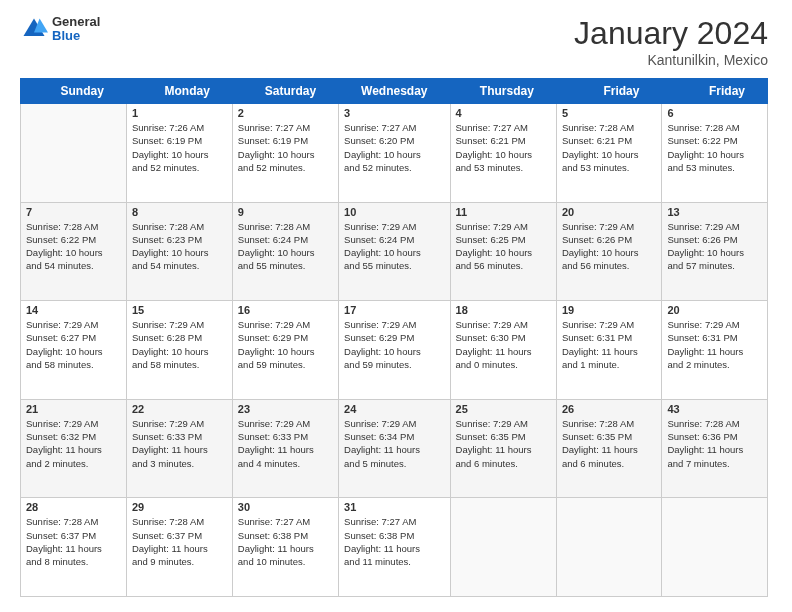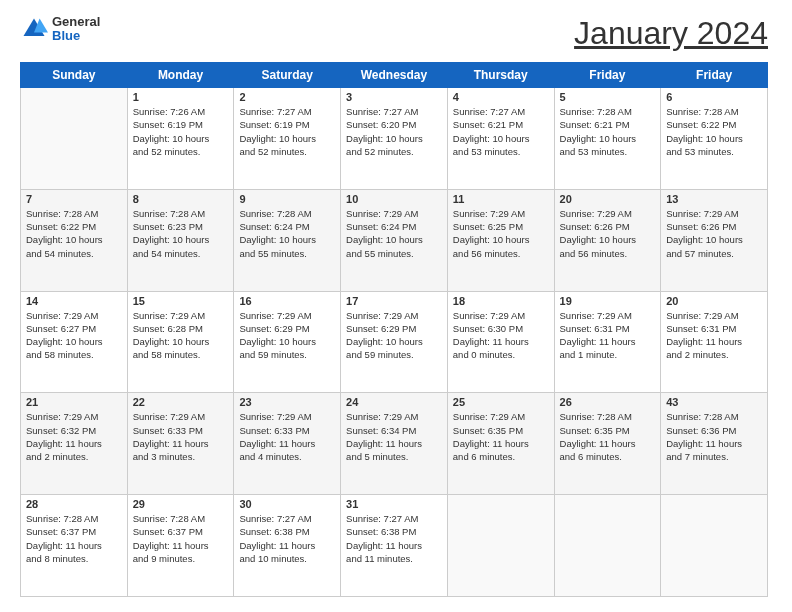--- a/index.html
+++ b/index.html
@@ -41,38 +41,37 @@
       width: 28px;
       height: 28px;
     }
     .title-block {
       text-align: right;
     }
     .month-title {
       font-size: 32px;
       font-weight: normal;
       color: #333;
-      text-decoration: underline;
     }
     .location {
       font-size: 14px;
       color: #555;
     }
     .calendar {
       width: 100%;
       border-collapse: collapse;
       flex: 1;
     }
     .calendar thead th {
       background: #1565c0;
       color: #fff;
       font-size: 12px;
       font-weight: bold;
-      padding: 5px 6px;
-      text-align: center;
+      padding: 5px 22px;
+      text-align: right;
       border: 1px solid #1565c0;
     }
     .calendar tbody td {
       border: 1px solid #ccc;
       vertical-align: top;
       padding: 3px 5px;
       width: calc(100% / 7);
       font-size: 10px;
       color: #333;
       height: 88px;
@@ -105,20 +104,21 @@
         <polygon points="20,5 35,30 5,30" fill="#1565c0"></polygon>
         <polygon points="28,5 40,25 20,25" fill="#42a5f5"></polygon>
       </svg>
       <div class="logo-text">
         <span class="logo-general">General</span>
         <span class="logo-blue">Blue</span>
       </div>
     </div>
     <div class="title-block">
       <div class="month-title">January 2024</div>
+      <div class="location">Kantunilkin, Mexico</div>
     </div>
   </div>
 
   <table class="calendar">
     <thead>
       <tr>
       <th>Sunday</th>
           <th>Monday</th>
           <th>Saturday</th>
           <th>Wednesday</th>

